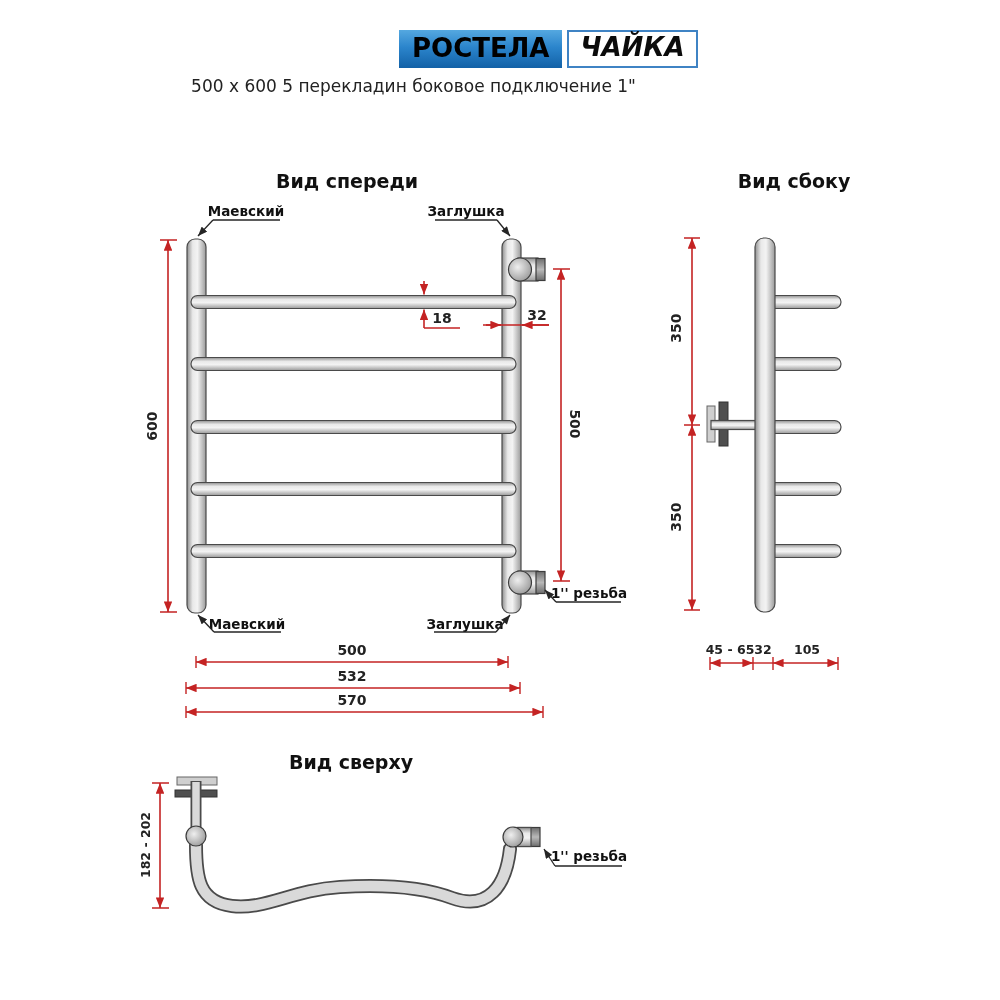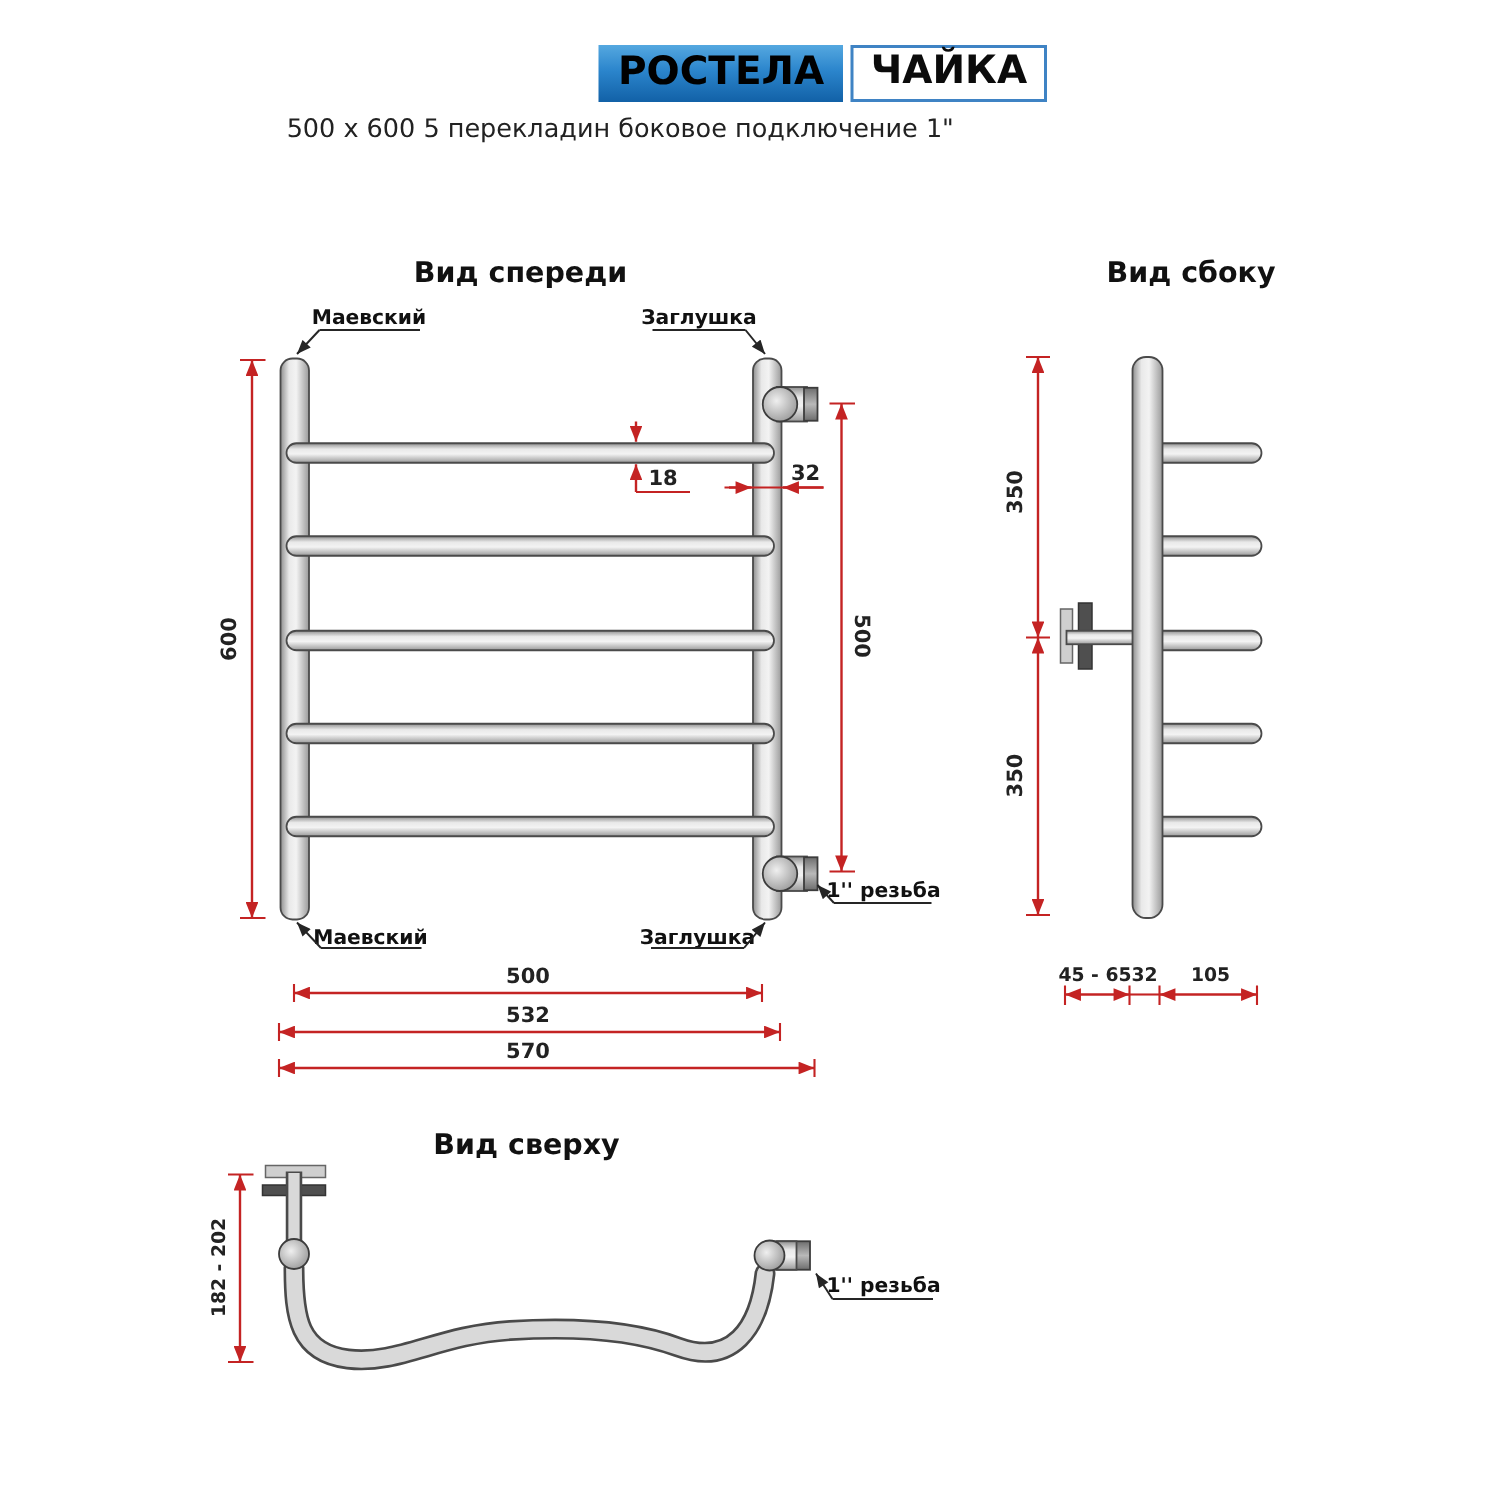--- a/index.html
+++ b/index.html
@@ -2,21 +2,21 @@
 <html><head>
 <meta charset="utf-8">
 <style>
   html,body{margin:0;padding:0;background:#fff;}
   .page{position:relative;width:1000px;height:1000px;background:#ffffff;overflow:hidden;
         font-family:"DejaVu Sans",sans-serif;}
   .logo{position:absolute;left:399px;top:30px;display:flex;align-items:stretch;gap:5px;}
   .logo-brand{background:linear-gradient(#55a8e0 0%,#2b85cc 45%,#1261a7 100%);
 from    color:#fff;font-size:26px;font-weight:bold;padding:2px 13px 4px 13px;line-height:32px;}
   .logo-series{background:#fff;border:2px solid #3f83c4;color:#0b0b0b;
-    font-size:26px;font-weight:bold;padding:0 11px 2px 11px;line-height:30px;}
+    font-size:26px;font-weight:bold;padding:0 11px 2px 11px;line-height:30px;font-style:italic;}
   .subtitle{position:absolute;left:0;top:76px;width:827px;text-align:center;
     font-size:17px;color:#222;}
   svg text{font-family:"DejaVu Sans",sans-serif;}
   .vtitle{font-size:19px;font-weight:bold;fill:#111;}
   .lbl{font-size:13.5px;font-weight:bold;fill:#111;}
   .dimtxt{font-size:14px;font-weight:bold;fill:#222;}
   .dimtxt-s{font-size:12.5px;font-weight:bold;fill:#222;}
   .red{stroke:#c42323;stroke-width:1.6;fill:none;}
   .tick{stroke:#c42323;stroke-width:1.4;fill:none;}
   .blk{stroke:#252525;stroke-width:1.3;fill:none;}

